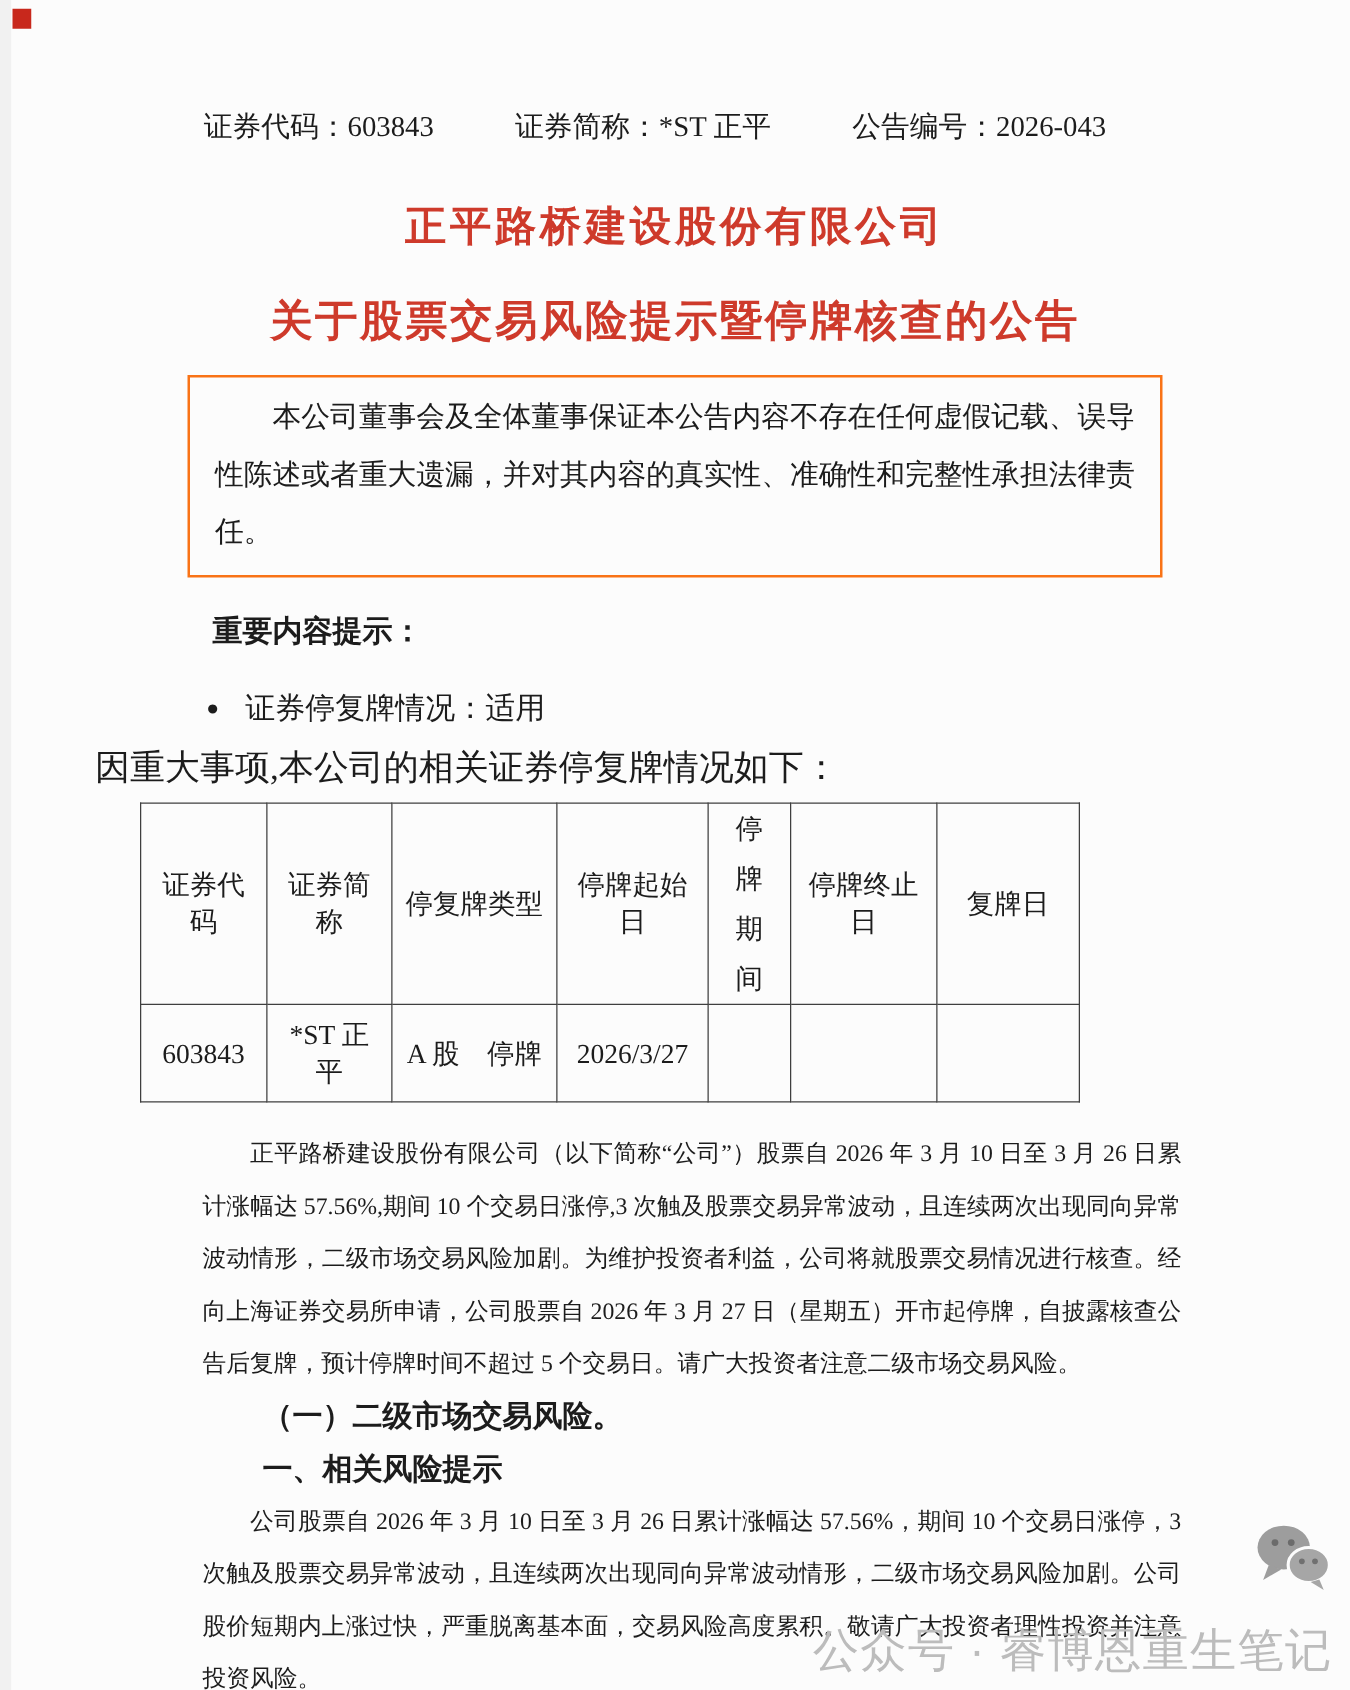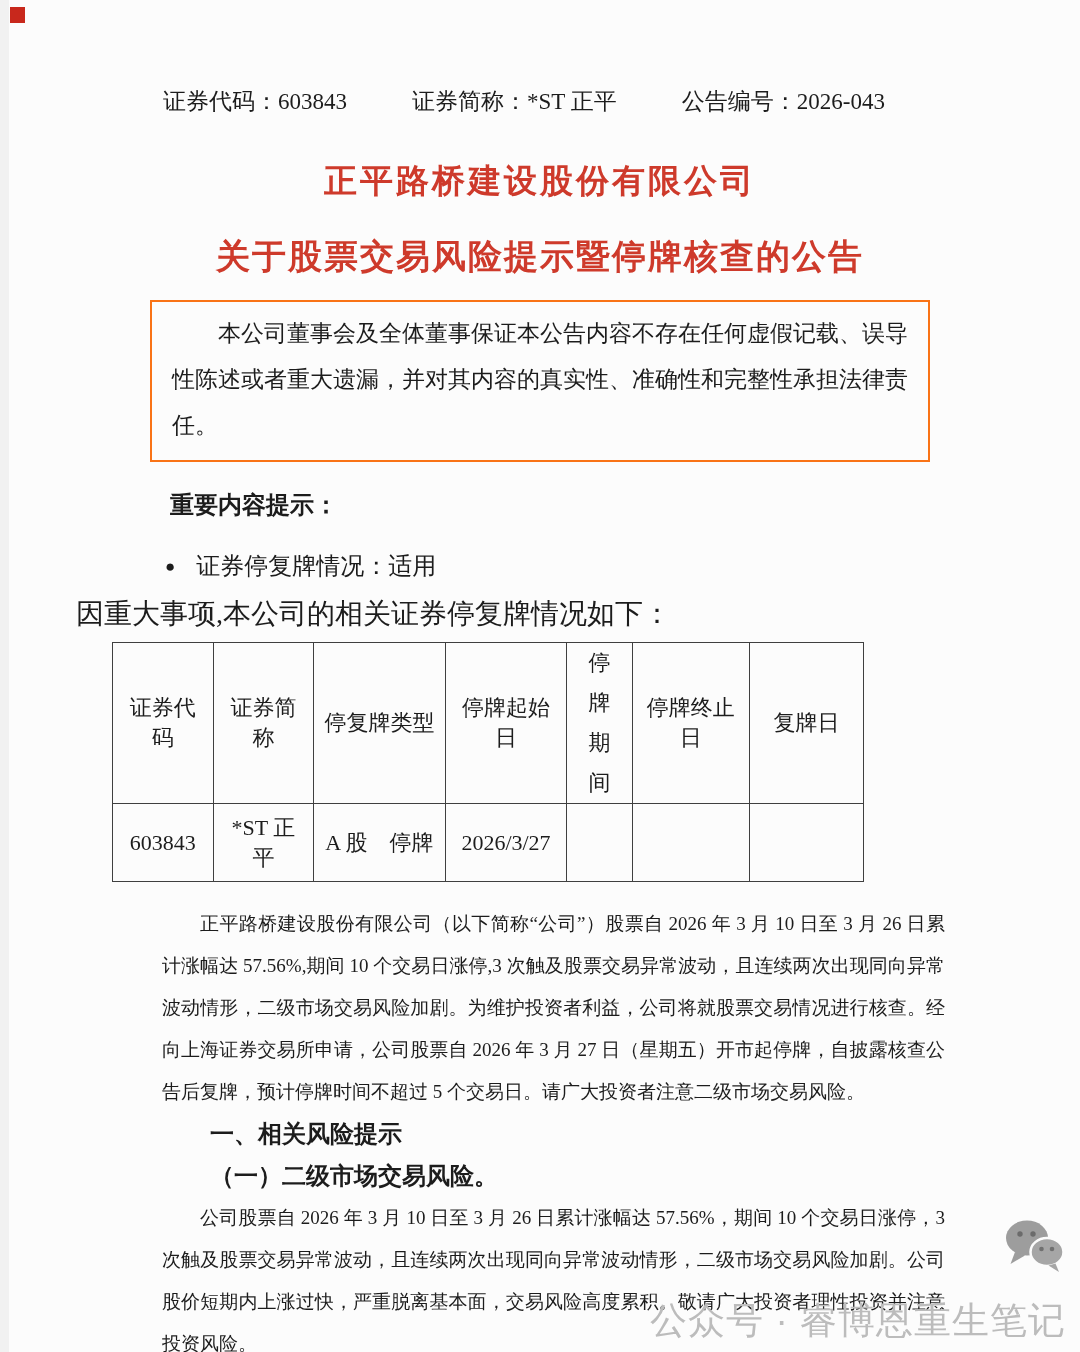--- a/index.html
+++ b/index.html
@@ -158,22 +158,22 @@
         <td>2026/3/27</td>
         <td></td>
         <td></td>
         <td></td>
       </tr>
     </tbody>
   </table>
 
   <p class="body-p">正平路桥建设股份有限公司（以下简称“公司”）股票自 2026 年 3 月 10 日至 3 月 26 日累计涨幅达 57.56%,期间 10 个交易日涨停,3 次触及股票交易异常波动，且连续两次出现同向异常波动情形，二级市场交易风险加剧。为维护投资者利益，公司将就股票交易情况进行核查。经向上海证券交易所申请，公司股票自 2026 年 3 月 27 日（星期五）开市起停牌，自披露核查公告后复牌，预计停牌时间不超过 5 个交易日。请广大投资者注意二级市场交易风险。</p>
 
+  <div class="sec-h">（一）二级市场交易风险。</div>
   <div class="sec-h">一、相关风险提示</div>
-  <div class="sec-h">（一）二级市场交易风险。</div>
 
   <p class="body-p p2">公司股票自 2026 年 3 月 10 日至 3 月 26 日累计涨幅达 57.56%，期间 10 个交易日涨停，3 次触及股票交易异常波动，且连续两次出现同向异常波动情形，二级市场交易风险加剧。公司股价短期内上涨过快，严重脱离基本面，交易风险高度累积。敬请广大投资者理性投资并注意投资风险。</p>
 
 </div>
 
 <div class="watermark">
   <svg width="62" height="54" viewBox="0 0 62 54">
     <ellipse cx="23" cy="19" rx="21" ry="17.5" fill="#9d9d9d"></ellipse>
     <path d="M11 33 L6.5 45 L21 36.5 Z" fill="#9d9d9d"></path>
     <circle cx="16" cy="15" r="2.7" fill="#6b6b6b"></circle>

